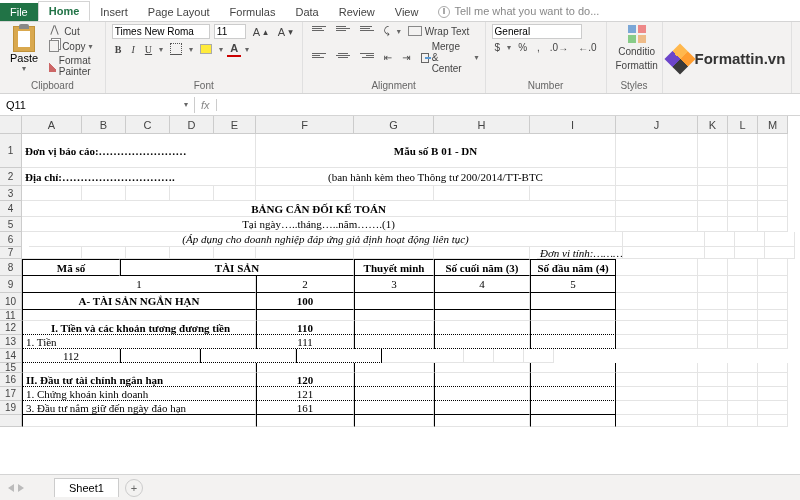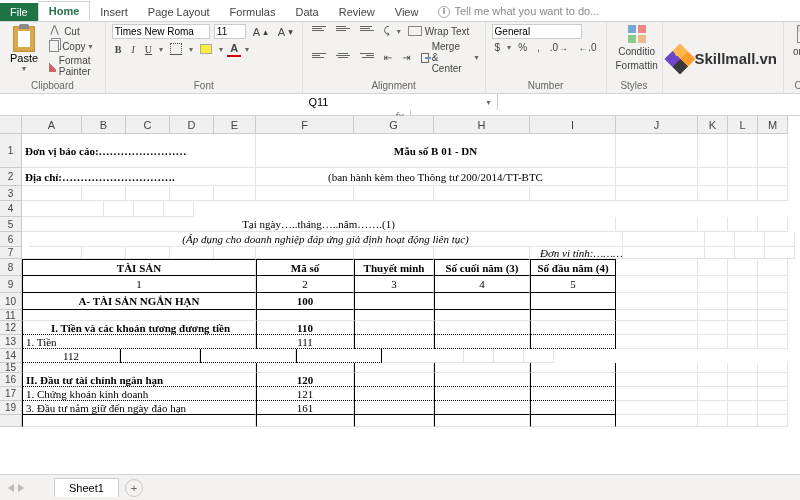--- a/index.html
+++ b/index.html
@@ -41,21 +41,21 @@
 .merge-icon::after { content: ""; position: absolute; left: 3px; top: 3px; width: 6px; height: 2px; background: #5b9bd5; }
 .wrap-icon { width: 14px; height: 10px; border: 1px solid #888; position: relative; }
 .numfmt { border: 1px solid #ccc; background: #fff; font-size: 10px; padding: 1px 2px; width: 90px; }
 .cond-icon { width: 18px; height: 18px; background: linear-gradient(#7ba7d7,#7ba7d7) 0 0/8px 8px no-repeat, linear-gradient(#e88,#e88) 10px 0/8px 8px no-repeat, linear-gradient(#8c8,#8c8) 0 10px/8px 8px no-repeat, linear-gradient(#eb8,#eb8) 10px 10px/8px 8px no-repeat; }
 .logo { display: flex; align-items: center; gap: 4px; font-weight: 600; font-size: 15px; color: #333; }
 .logo-diamond { width: 22px; height: 22px; background: conic-gradient(#ff9d2f 0 25%, #3a3a3a 0 50%, #6c45c9 0 75%, #ffb84d 0); transform: rotate(45deg); }
 .fmt-icon { width: 18px; height: 18px; border: 1px solid #888; background: linear-gradient(#ddd,#ddd) 0 0/100% 6px no-repeat; }
 .dd { font-size: 8px; color: #666; }
 .aa { font-size: 11px; }
 
-.namebox-row { display: flex; align-items: center; height: 22px; border-bottom: 1px solid #d4d4d4; background: #fff; flex-direction: column; }
+.namebox-row { display: flex; align-items: center; height: 22px; border-bottom: 1px solid #d4d4d4; background: #fff; }
 .namebox { width: 195px; border-right: 1px solid #ccc; padding: 2px 6px; font-size: 11px; display: flex; justify-content: space-between; align-items: center; }
 .fx { padding: 0 6px; font-style: italic; color: #888; border-right: 1px solid #ccc; }
 .formula-bar { flex: 1; padding: 2px 6px; }
 
 .sheet-area { display: flex; height: calc(500px - 22px - 72px - 22px - 26px); overflow: hidden; }
 .corner { width: 22px; height: 18px; background: #f0f0f0; border-right: 1px solid #ccc; border-bottom: 1px solid #ccc; }
 .colhdr-row { display: flex; height: 18px; }
 .colhdr { background: #f0f0f0; border-right: 1px solid #ccc; border-bottom: 1px solid #ccc; text-align: center; font-size: 11px; color: #444; line-height: 18px; }
 .rowhdr { width: 22px; background: #f0f0f0; border-right: 1px solid #ccc; border-bottom: 1px solid #ccc; text-align: center; font-size: 10px; color: #444; display: flex; align-items: center; justify-content: center; }
 .grid-body { display: flex; flex-direction: column; }
@@ -236,21 +236,21 @@
         <span>Conditio</span>
         <span>Formattin</span>
       </div>
     </div>
     <div class="rgroup-title">Styles</div>
   </div>
 
   <div class="rgroup" style="flex:1;justify-content:center;align-items:center">
     <div class="logo">
       <span class="logo-diamond"></span>
-      <span>Skillmall.vn</span>
+      <span>Formattin.vn</span>
     </div>
   </div>
 
   <div class="rgroup" style="width:44px">
     <div style="text-align:center">
       <div class="rbtn" style="flex-direction:column">
         <span class="fmt-icon"></span>
         <span>ormat</span>
 
       </div>
@@ -316,20 +316,21 @@
           <div class="cell" style="width: 80px; height: 15px;"></div>
           <div class="cell" style="width: 96px; height: 15px;"></div>
           <div class="cell" style="width: 86px; height: 15px;"></div>
           <div class="cell" style="width: 82px; height: 15px;"></div>
           <div class="cell" style="width: 30px; height: 15px;"></div>
           <div class="cell" style="width: 30px; height: 15px;"></div>
           <div class="cell" style="width: 30px; height: 15px;"></div>
         </div>
         <div class="grid-row">
           <div class="rowhdr" style="height: 16px;">4</div>
+          <div class="cell bold center" style="width: 594px; height: 16px;">BẢNG CÂN ĐỐI KẾ TOÁN</div>
           <div class="cell" style="width: 82px; height: 16px;"></div>
           <div class="cell" style="width: 30px; height: 16px;"></div>
           <div class="cell" style="width: 30px; height: 16px;"></div>
           <div class="cell" style="width: 30px; height: 16px;"></div>
         </div>
         <div class="grid-row">
           <div class="rowhdr" style="height: 15px;">5</div>
           <div class="cell center" style="width: 594px; height: 15px;">Tại ngày…..tháng…..năm…….(1)</div>
           <div class="cell" style="width: 82px; height: 15px;"></div>
           <div class="cell" style="width: 30px; height: 15px;"></div>
@@ -355,22 +356,22 @@
           <div class="cell" style="width: 80px; height: 12px;"></div>
           <div class="cell" style="width: 96px; height: 12px;"></div>
           <div class="cell italic" style="width: 86px; height: 12px;">Đơn vị tính:………..</div>
           <div class="cell" style="width: 82px; height: 12px;"></div>
           <div class="cell" style="width: 30px; height: 12px;"></div>
           <div class="cell" style="width: 30px; height: 12px;"></div>
           <div class="cell" style="width: 30px; height: 12px;"></div>
         </div>
         <div class="grid-row">
           <div class="rowhdr" style="height: 17px;">8</div>
+          <div class="cell bold center ol-t ol-l ol-b" style="width: 98px; height: 17px;">Mã số</div>
           <div class="cell bold center ol-t ol-l ol-b" style="width: 234px; height: 17px;">TÀI SẢN</div>
-          <div class="cell bold center ol-t ol-l ol-b" style="width: 98px; height: 17px;">Mã số</div>
           <div class="cell bold center ol-t ol-l ol-b" style="width: 80px; height: 17px;">Thuyết minh</div>
           <div class="cell bold center ol-t ol-l ol-b" style="width: 96px; height: 17px;">Số cuối năm (3)</div>
           <div class="cell bold center ol-t ol-l ol-b ol-r" style="width: 86px; height: 17px;">Số đầu năm (4)</div>
           <div class="cell" style="width: 82px; height: 17px;"></div>
           <div class="cell" style="width: 30px; height: 17px;"></div>
           <div class="cell" style="width: 30px; height: 17px;"></div>
           <div class="cell" style="width: 30px; height: 17px;"></div>
         </div>
         <div class="grid-row">
           <div class="rowhdr" style="height: 17px;">9</div>

